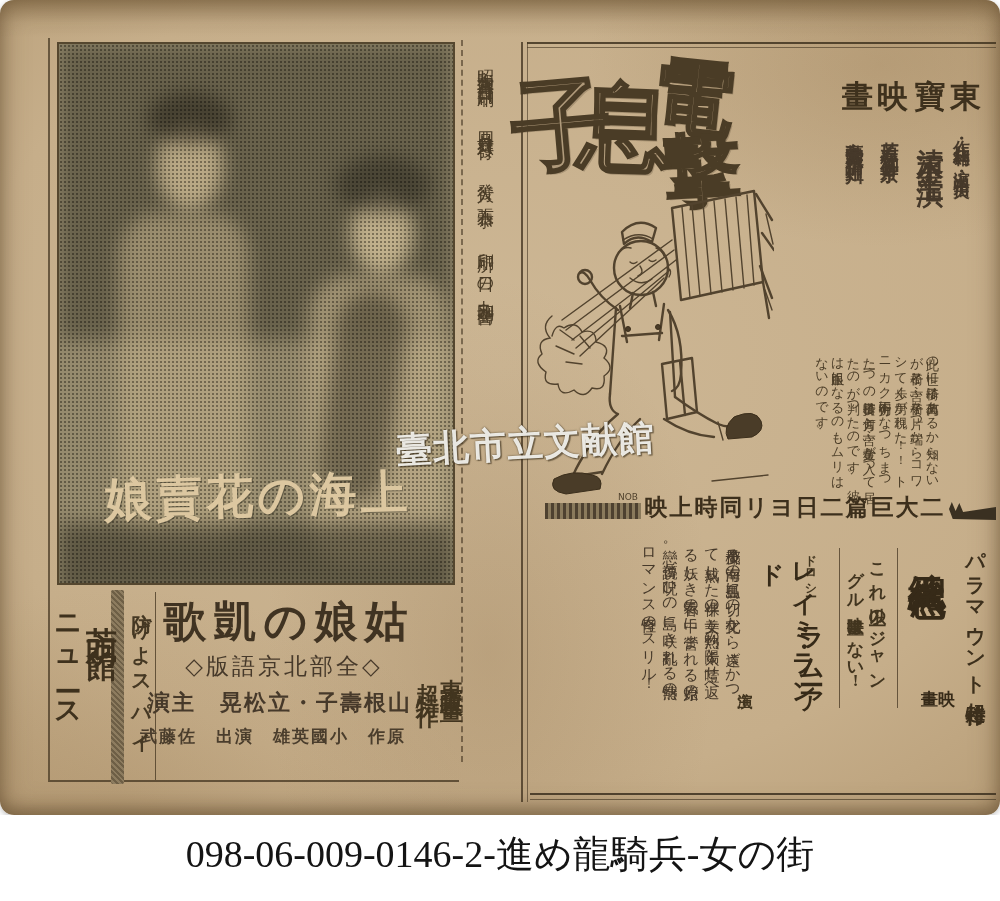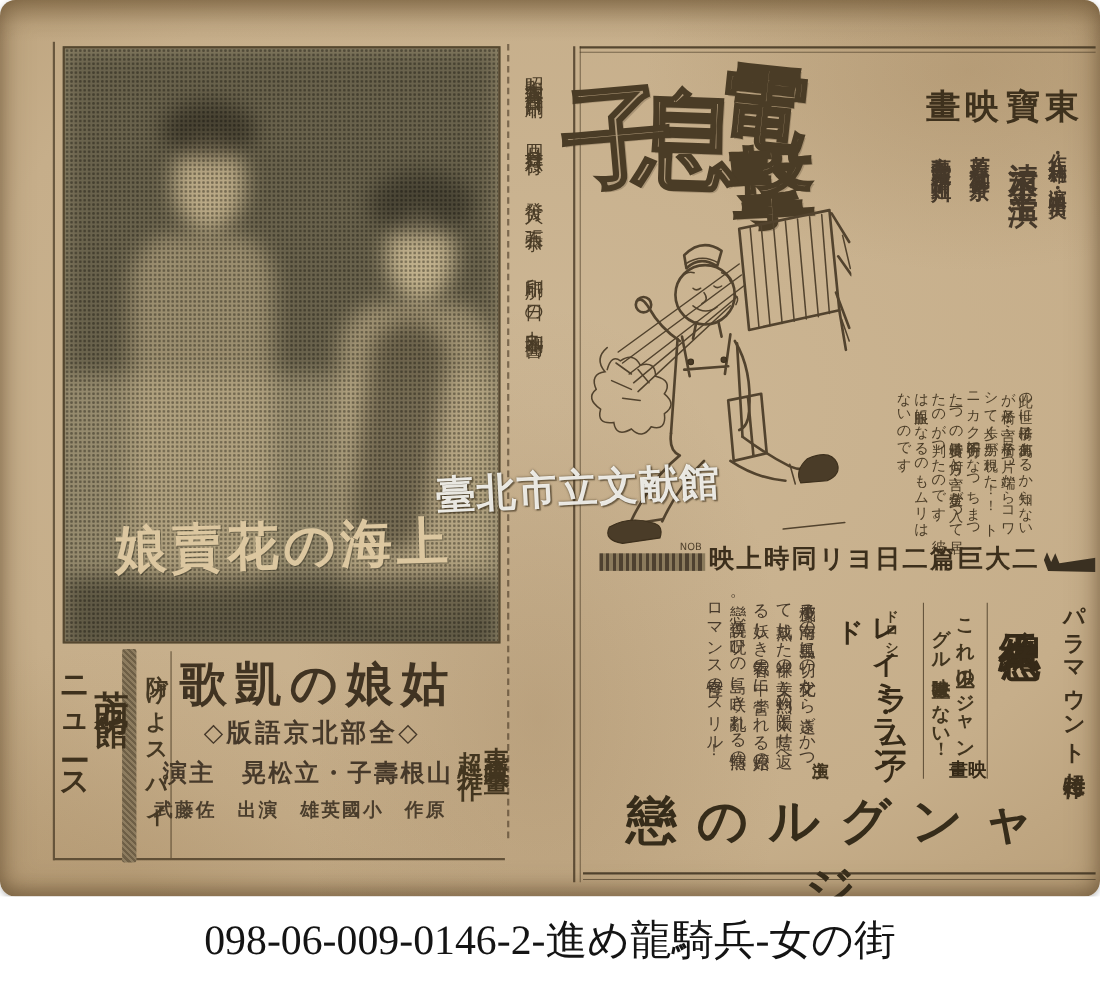--- a/index.html
+++ b/index.html
@@ -25,21 +25,21 @@
     background-image:radial-gradient(rgba(45,42,30,.42) 1px, transparent 1.4px);
     background-size:4px 4px; mix-blend-mode:multiply; }
   .photo-caption { position:absolute; left:8px; bottom:55px; width:382px; text-align:center;
     font-size:47px; font-weight:bold; color:#dcc7a0; letter-spacing:4px;
     text-shadow:1px 1px 0 rgba(60,55,40,.5); transform:rotate(-1.5deg); }
   .left-frame { position:absolute; left:48px; top:38px; width:411px; height:744px;
     border-left:2px solid rgba(75,60,38,.75); border-bottom:2px solid rgba(75,60,38,.8); }
   .kokyo-title { position:absolute; left:160px; top:593px; width:258px; text-align:center;
     font-size:43px; font-weight:bold; letter-spacing:7px; color:#403322; }
   .kokyo-version { position:absolute; left:148px; top:651px; width:272px; text-align:center;
-    font-size:23px; font-weight:bold; letter-spacing:3px; color:#46392a; }
+    font-size:23px; font-weight:normal; letter-spacing:3px; color:#46392a; }
   .kokyo-cast { position:absolute; left:140px; top:688px; width:280px; text-align:center;
     font-size:22px; font-weight:bold; letter-spacing:2px; color:#46392a; }
   .kokyo-staff { position:absolute; left:140px; top:725px; width:280px; text-align:left;
     font-size:17px; font-weight:bold; letter-spacing:2px; color:#4a3d2c; }
   .toho-col { position:absolute; font-weight:bold; color:#42351f; }
   .studio-1 { left:436px; top:660px; font-size:23px; letter-spacing:7px; height:125px; }
   .studio-2 { left:412px; top:664px; font-size:23px; letter-spacing:12px; height:115px; }
   .bouge-rule { position:absolute; left:155px; top:592px; width:0; height:188px; border-left:1.5px solid rgba(75,60,38,.8); }
   .bouge { position:absolute; left:129px; top:597px; height:185px; font-size:20px; font-weight:bold; letter-spacing:6px; color:#453823; }
   .thickbar { position:absolute; left:111px; top:590px; width:13px; height:194px;
@@ -75,21 +75,21 @@
     font-size:13px; line-height:15.8px; color:#4a3c27; }
   .banner-bar-l { position:absolute; left:545px; top:503px; width:96px; height:16px;
     background:repeating-linear-gradient(90deg,#4e4130 0 3px,#8a7a5c 3px 6px); }
   .banner-bar-r { position:absolute; left:949px; top:500px; width:47px; height:20px; background:#3a3021;
     clip-path:polygon(0 45%,6% 10%,14% 55%,22% 15%,30% 60%,100% 35%,100% 100%,8% 95%); }
   .banner-text { position:absolute; left:642px; top:492px; width:306px; text-align:center;
     font-size:23px; font-weight:bold; letter-spacing:2px; color:#3c2f1c; }
   .paramount { position:absolute; left:963px; top:538px; height:195px; font-size:20px; font-weight:bold; letter-spacing:2px; color:#3c2f1c; }
   .tennen { position:absolute; left:901px; top:543px; height:165px; font-size:38px; font-weight:bold; letter-spacing:3px; color:#362a18;
     font-family:"DejaVu Sans","Liberation Sans",sans-serif; }
-  .tennen-suffix { position:absolute; left:856px; top:688px; width:48px; text-align:center; font-size:17px; font-weight:bold; color:#362a18; }
+  .tennen-suffix { position:absolute; left:914px; top:688px; width:48px; text-align:center; font-size:17px; font-weight:bold; color:#362a18; }
   .tag-rule-r { position:absolute; left:897px; top:548px; height:160px; border-left:1.5px solid rgba(70,55,35,.75); }
   .tag-rule-l { position:absolute; left:839px; top:548px; height:160px; border-left:1.5px solid rgba(70,55,35,.75); }
   .tagline1 { position:absolute; left:866px; top:551px; height:160px; font-size:17px; font-weight:bold; letter-spacing:2px; color:#42351f; }
   .tagline2 { position:absolute; left:844px; top:560px; height:155px; font-size:17px; font-weight:bold; letter-spacing:2px; color:#42351f; }
   .star-col1 { position:absolute; left:795px; top:546px; height:160px; }
   .star-col1 .small { font-size:12px; font-weight:bold; letter-spacing:1px; color:#42351f; }
   .star-col1 .big { font-size:25px; font-weight:bold; letter-spacing:3px; color:#362a18; }
   .star-col2 { position:absolute; left:756px; top:546px; height:165px; font-size:24px; font-weight:bold; letter-spacing:2px; color:#362a18; }
   .starring { position:absolute; left:735px; top:680px; height:42px; font-size:15px; font-weight:bold; color:#42351f; }
   .synopsis2 { position:absolute; left:527px; top:538px; width:216px; height:156px;
@@ -229,21 +229,20 @@
   <div class="tagline1 v">これ以上のジャン</div>
   <div class="tagline2 v">グル映畫はない!</div>
   <div class="tag-rule-l"></div>
   <div class="star-col1 v">
     <span class="small">ドロシー</span>
     <span class="big">ラムーア</span>
   </div>
   <div class="star-col2 v">レイミ・ランド</div>
   <div class="starring v">主演</div>
   <div class="synopsis2 v">椰子茂る南海の孤島に一切の文化から遠ざかつて成熟した半裸の美女、灼熱の太陽と噎せ返へる妖しき香氣の中に營まれる原始の戀。傳説と呪ひの島に咲き亂れる情熱のロマンス怪奇のスリル!</div>
-  <div class="jungle-title">戀のルグンャジ</div>
   <div class="bottom-rule"></div>
   <div class="bottom-rule2"></div>
 
   <div class="watermark">臺北市立文献館</div>
 </div>
 
 <div class="caption-strip">
   <div class="caption-text">098-06-009-0146-2-進め龍騎兵-女の街</div>
 </div>
 

